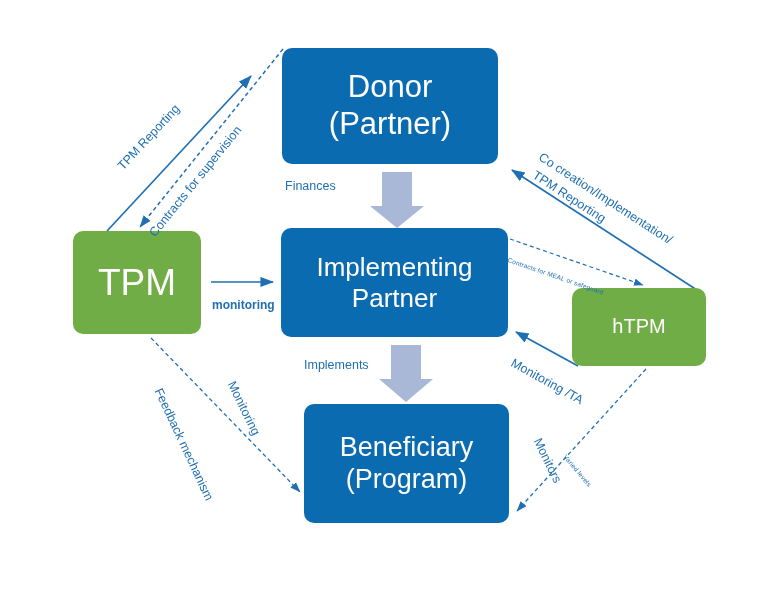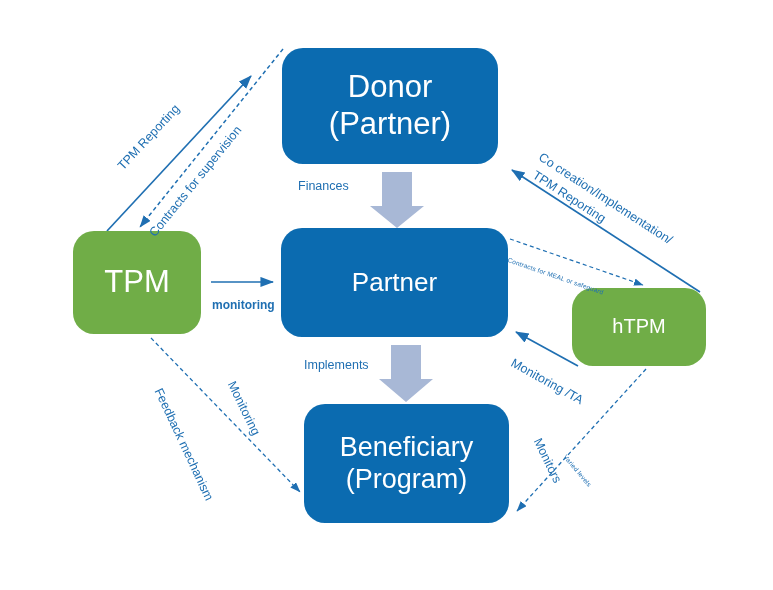--- a/index.html
+++ b/index.html
@@ -14,33 +14,33 @@
     background: #ffffff;
     overflow: hidden;
     font-family: "Liberation Sans", sans-serif;
   }
   .node {
     position: absolute;
     display: flex;
     align-items: center;
     justify-content: center;
     text-align: center;
-    border-radius: 21px;
+    border-radius: 10px;
     color: #ffffff;
     line-height: 1.18;
     box-sizing: border-box;
     z-index: 5;
   }
   .node-blue { background: #0B6BB0; }
   .node-green { background: #70AD47; }
 
   #node-donor   { left: 282px; top: 48px;  width: 216px; height: 116px; font-size: 31px; }
   #node-ip      { left: 281px; top: 228px; width: 227px; height: 109px; font-size: 26px; }
   #node-benef   { left: 304px; top: 404px; width: 205px; height: 119px; font-size: 27px; justify-content: center; }
-  #node-tpm     { left: 73px;  top: 231px; width: 128px; height: 103px; font-size: 31px; }
+  #node-tpm     { left: 73px;  top: 231px; width: 128px; height: 103px; font-size: 37px; }
   #node-htpm    { left: 572px; top: 288px; width: 134px; height: 78px;  font-size: 20px; }
 
   svg#wires {
     position: absolute;
     left: 0; top: 0;
     width: 773px; height: 590px;
     z-index: 2;
   }
   .lbl {
     position: absolute;
@@ -90,40 +90,41 @@
 
   <div class="node node-blue" id="node-donor">
     <div>
       <div>Donor</div>
       <div>(Partner)</div>
     </div>
   </div>
 
   <div class="node node-blue" id="node-ip">
     <div>
+      <div>Implementing</div>
       <div>Partner</div>
     </div>
   </div>
 
   <div class="node node-blue" id="node-benef">
     <div>
       <div>Beneficiary</div>
       <div>(Program)</div>
     </div>
   </div>
 
   <div class="node node-green" id="node-tpm">
     <div>TPM</div>
   </div>
 
   <div class="node node-green" id="node-htpm">
     <div>hTPM</div>
   </div>
 
-  <div class="lbl" style="left:298px; top:179px;">Finances</div>
+  <div class="lbl" style="left:285px; top:179px;">Finances</div>
 
   <div class="lbl" style="left:304px; top:358px;">Implements</div>
 
   <div class="lbl" style="left:212px; top:298px; font-weight:700; font-size:12px;">monitoring</div>
 
   <div class="lbl" style="left:120px; top:161px; transform: rotate(-47deg); transform-origin: left center;">TPM Reporting</div>
 
   <div class="lbl" style="left:152px; top:228px; transform: rotate(-51deg); transform-origin: left center;">Contracts for supervision</div>
 
   <div class="lbl" style="left:540px; top:149px; transform: rotate(33deg); transform-origin: left center;">Co creation/Implementation/</div>

